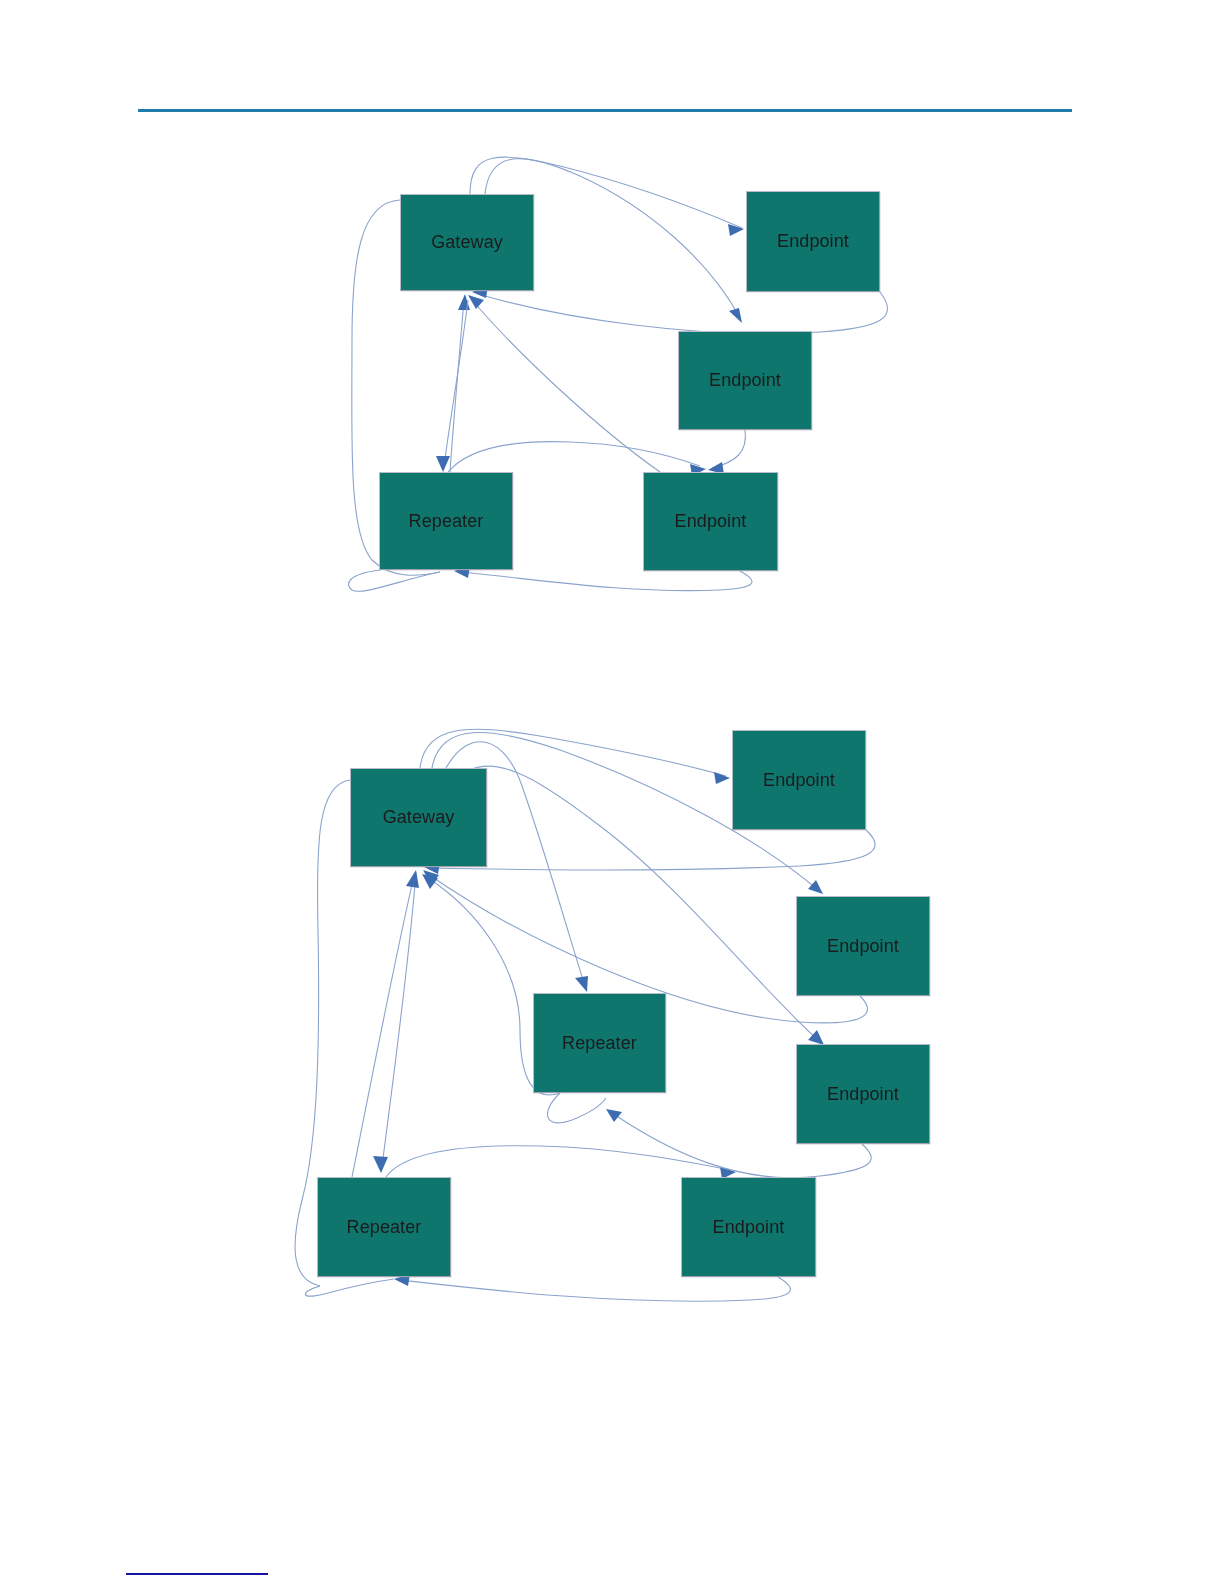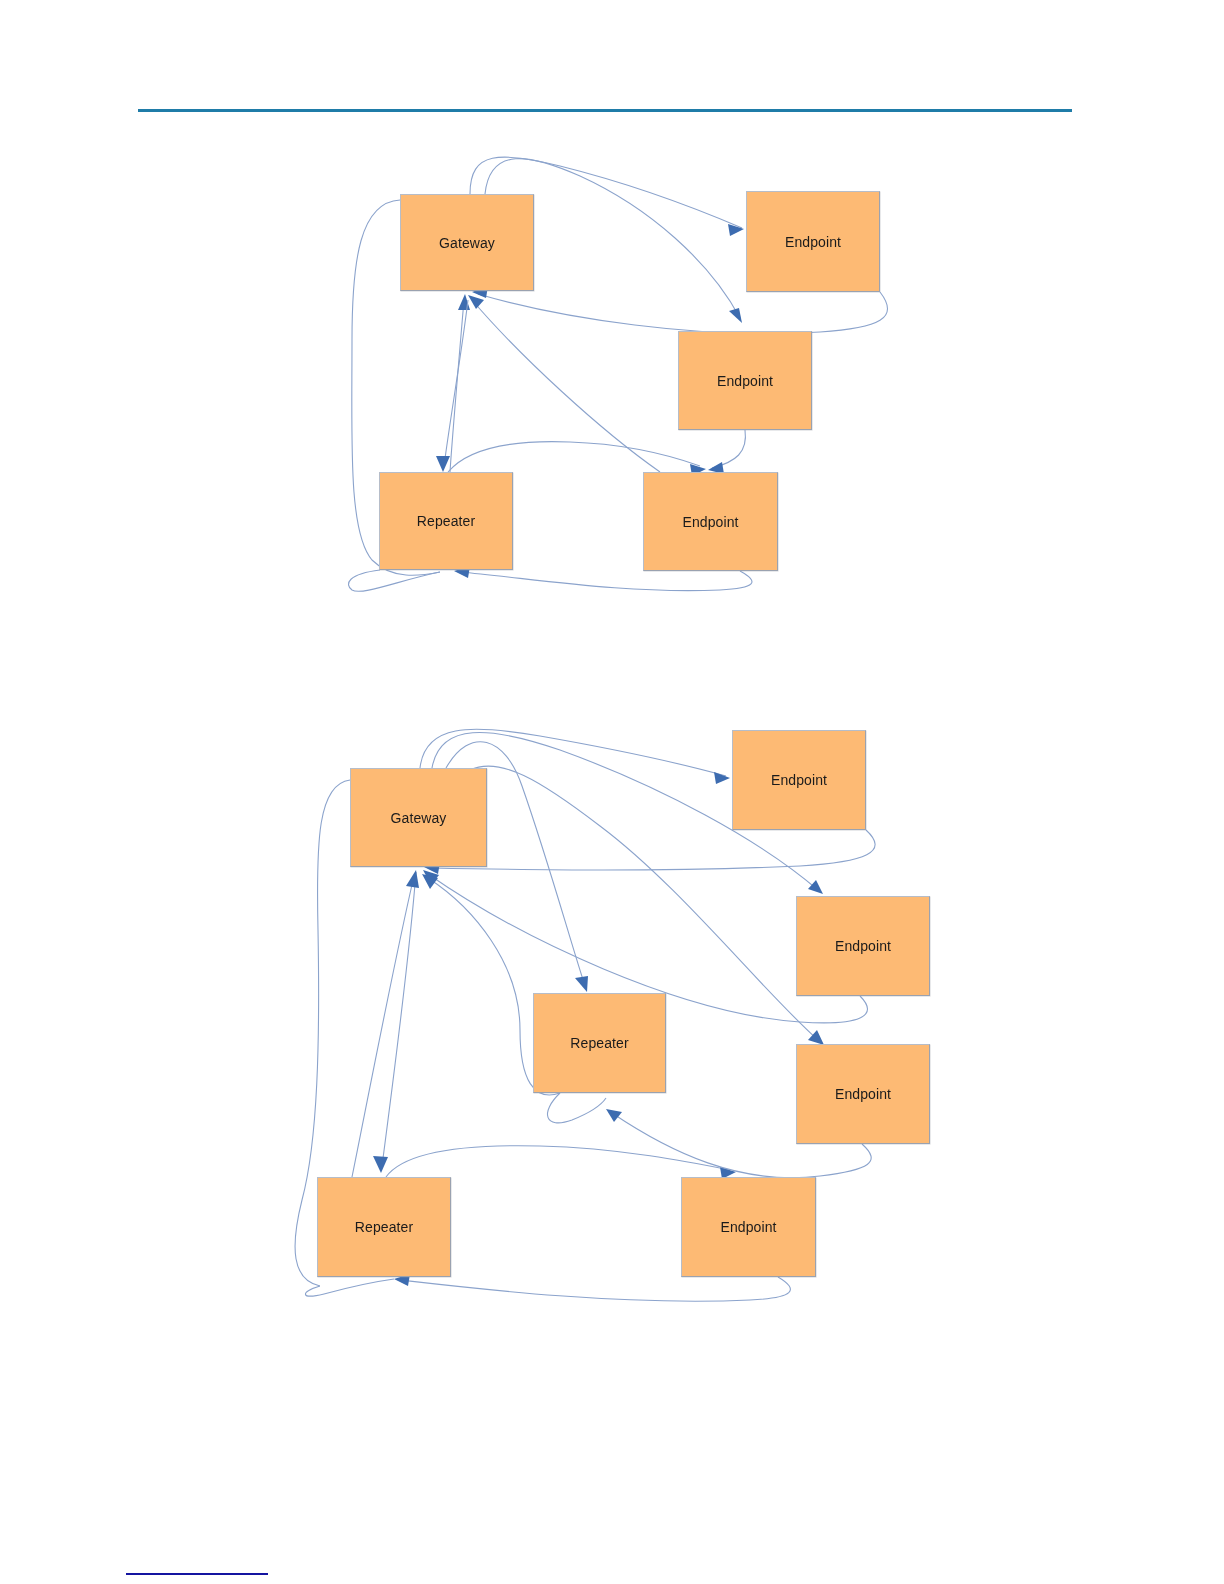--- a/index.html
+++ b/index.html
@@ -48,28 +48,28 @@
   .diagram svg {
     position: absolute;
     left: 0; top: 0;
     width: 1224px;
     height: 100%;
     overflow: visible;
   }
   .node-box {
     position: absolute;
     box-sizing: border-box;
-    background: #fdba74;
+    background: #0f766e;
     border: 1px solid #b6bdc9;
     border-right-color: #9aa2b0;
     border-bottom-color: #9aa2b0;
     display: flex;
     align-items: center;
     justify-content: center;
-    font-size: 14px;
+    font-size: 18px;
     color: #1b1b1b;
     letter-spacing: 0.1px;
     box-shadow: 0.5px 0.5px 0 rgba(150,155,165,0.45);
   }
   .node-label {
     pointer-events: none;
     white-space: nowrap;
   }
   .link-path {
     fill: none;

